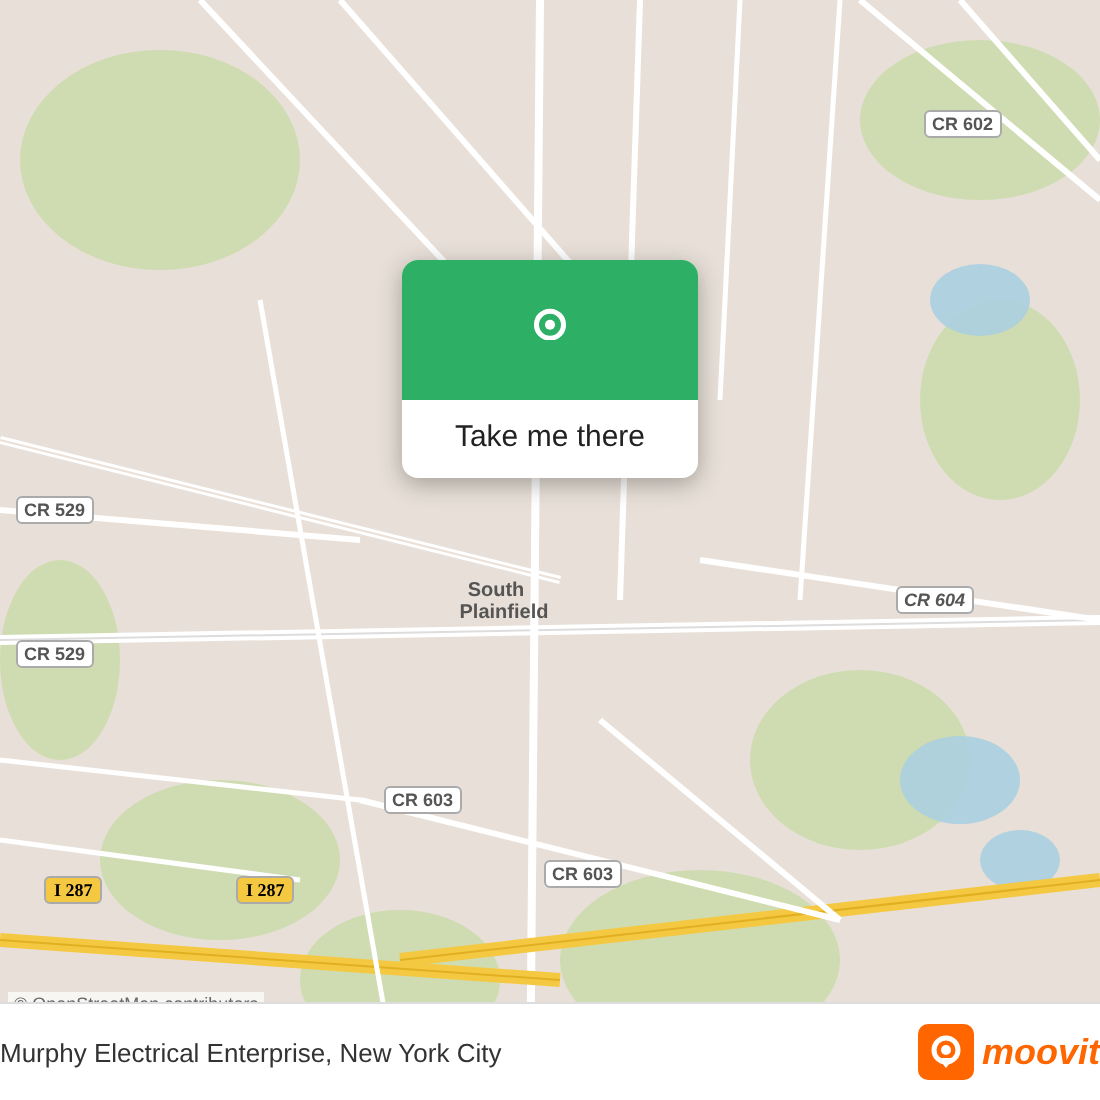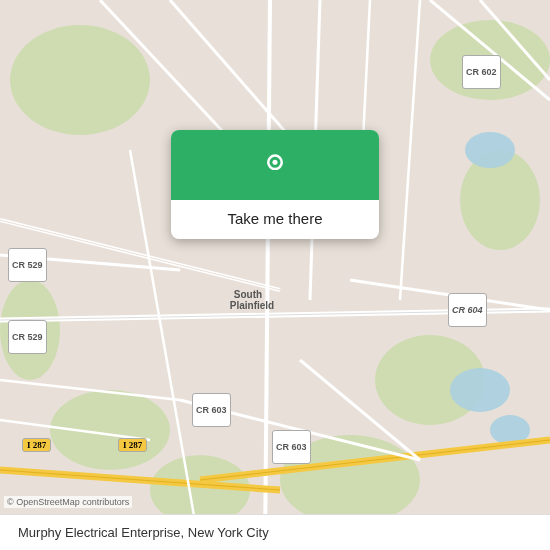--- a/index.html
+++ b/index.html
@@ -19,21 +19,21 @@
       overflow: hidden;
     }
 
     
     #bottom-bar {
       position: absolute;
       bottom: 0;
       left: 0;
       right: 0;
       background: #fff;
-      padding: 10px 18px;
+      padding: 10px 0;
       display: flex;
       align-items: center;
       justify-content: space-between;
       border-top: 1px solid #ddd;
       z-index: 10;
       margin-top: 46px;
     }
 
     #bottom-bar .place-name {
       font-size: 13px;
@@ -73,21 +73,21 @@
 
     
     #cta-card {
       position: absolute;
       top: 130px;
       left: 50%;
       transform: translateX(-50%);
       background: #fff;
       border-radius: 8px;
       box-shadow: 0 3px 12px rgba(0,0,0,0.3);
-      width: 208px;
+      width: 148px;
       z-index: 20;
       overflow: visible;
     }
 
     #cta-card .pin-area {
       background: #2db066;
       border-radius: 8px 8px 0 0;
       display: flex;
       align-items: center;
       justify-content: center;
@@ -110,21 +110,21 @@
 
     
     .road-label {
       position: absolute;
       font-size: 9px;
       font-weight: bold;
       color: #555;
       background: #fff;
       border: 1px solid #aaa;
       border-radius: 3px;
-      padding: 11px 3px;
+      padding: 1px 3px;
       z-index: 5;
       text-align: center;
     }
 
     .highway-label {
       position: absolute;
       font-size: 9px;
       font-weight: bold;
       color: #000;
       background: #f5c842;
@@ -215,15 +215,24 @@
     </div>
     <div class="cta-label">Take me there</div>
   </div>
 
   <div id="attribution">
     <span>© OpenStreetMap contributors</span>
   </div>
 
   <div id="bottom-bar">
     <span class="place-name">Murphy Electrical Enterprise, New York City</span>
+    <div id="moovit-logo">
+      <svg class="moovit-icon" viewBox="0 0 28 28">
+        <rect width="28" height="28" rx="5" fill="#ff6600"></rect>
+        <circle cx="14" cy="13" r="6" fill="none" stroke="white" stroke-width="2.5"></circle>
+        <circle cx="14" cy="13" r="2.5" fill="white"></circle>
+        <polygon points="14,22 10,17 18,17" fill="white"></polygon>
+      </svg>
+      <span class="moovit-text">moovit</span>
+    </div>
   </div>
 
 </div>
 
 </body></html>

